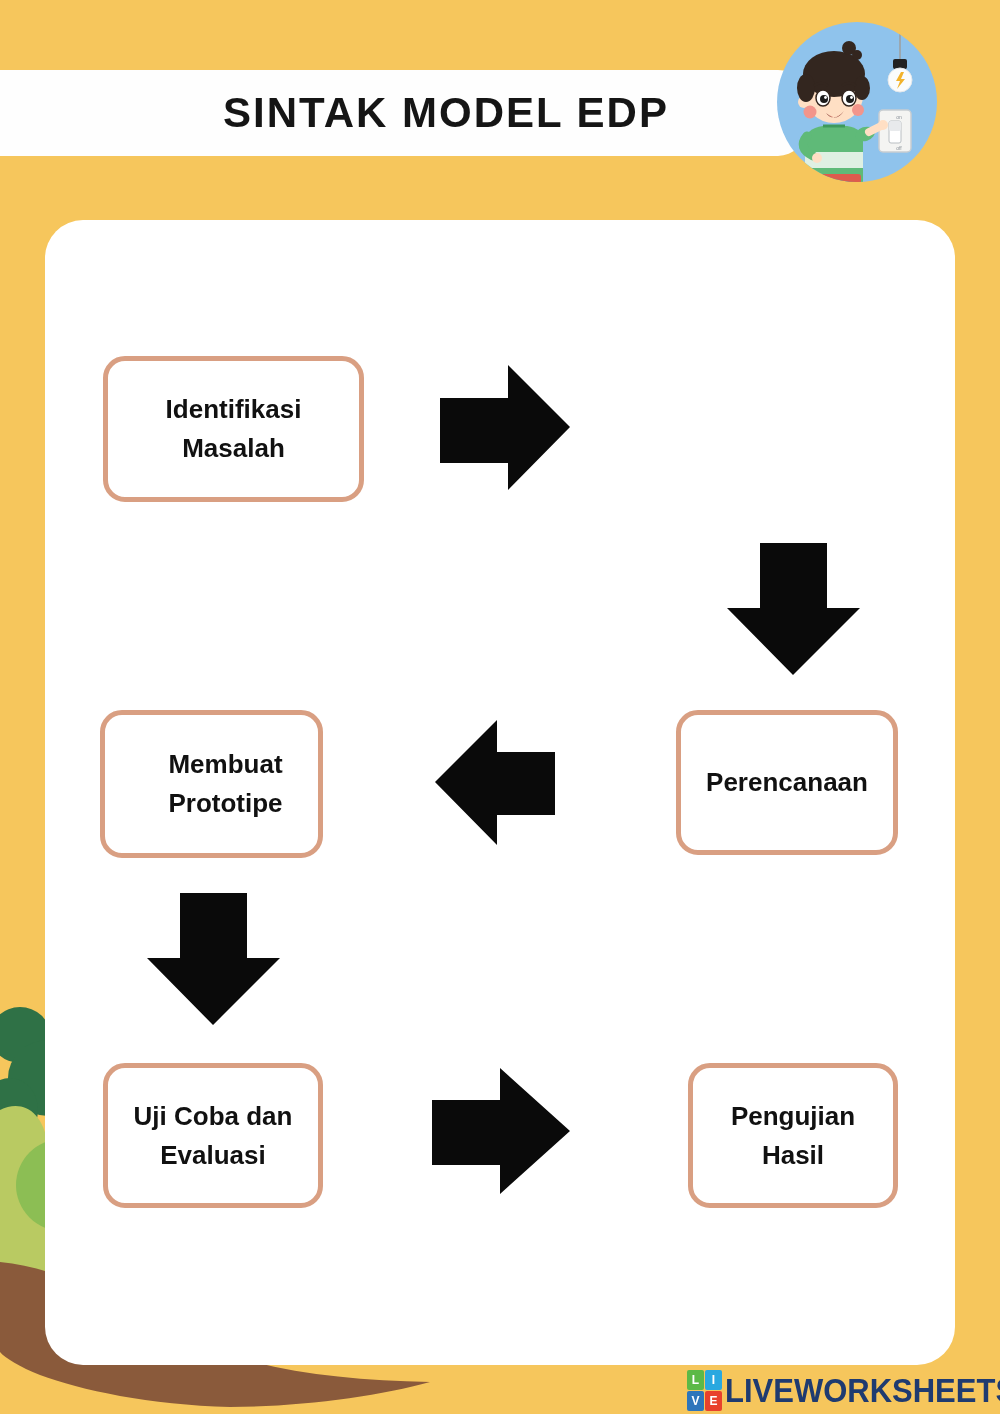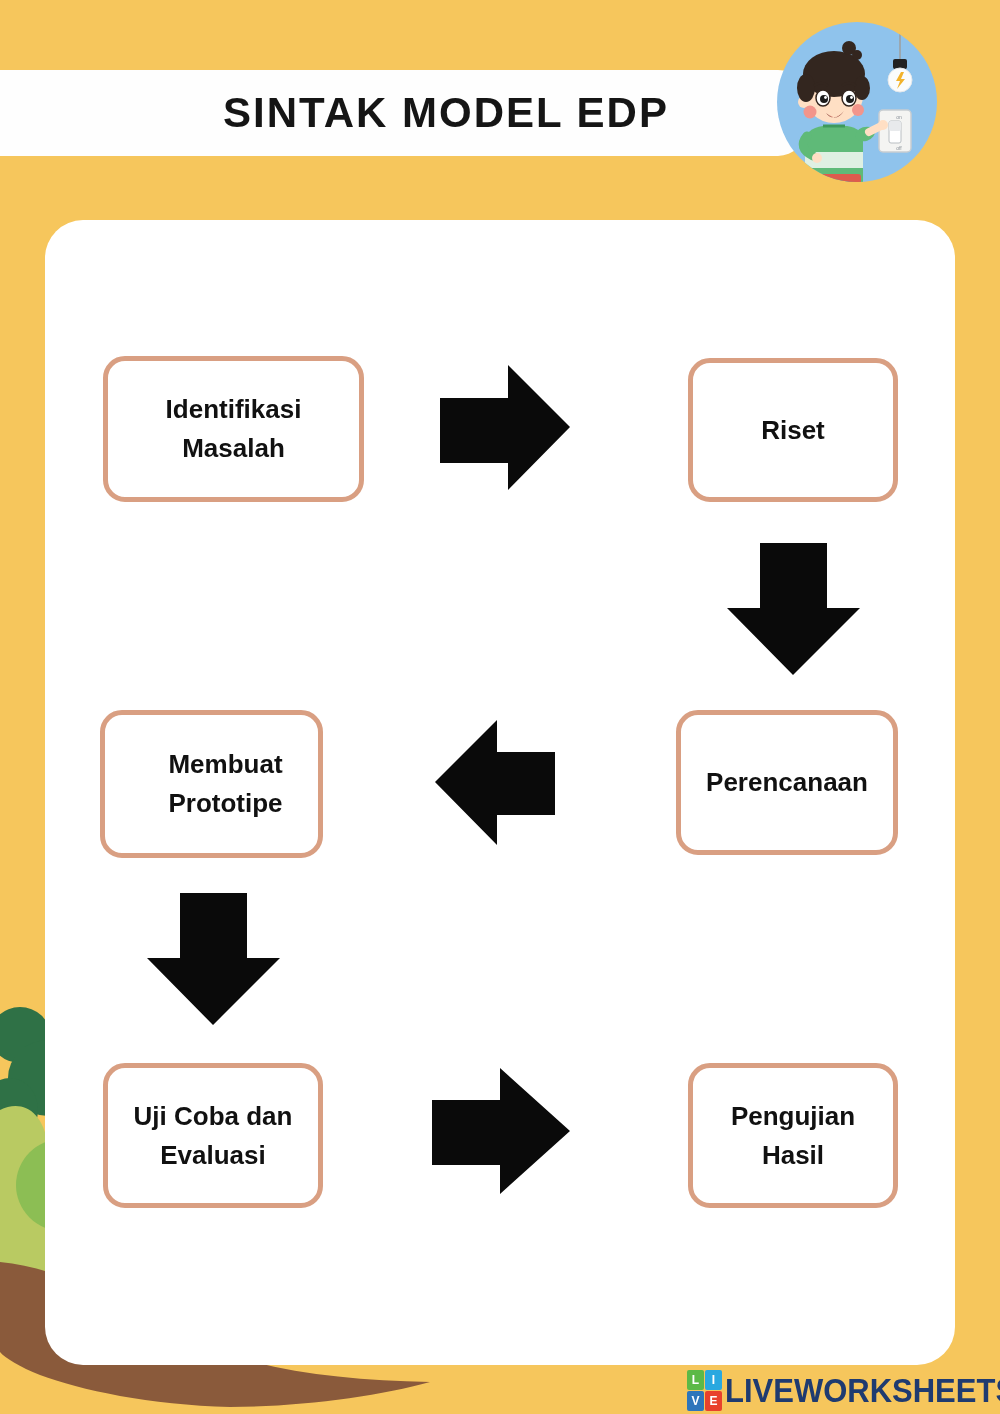--- a/index.html
+++ b/index.html
@@ -138,23 +138,20 @@
         <circle cx="40" cy="136" r="5" fill="#FFDFC4"></circle>
       </g>
     </svg>
   </div>
 
   <div class="card">
 
     <div class="step-box box-1">
       <span>Identifikasi Masalah</span>
     </div>
-    <div class="step-box box-2">
-      <span>Riset</span>
-    </div>
     <div class="step-box box-3">
       <span>Membuat Prototipe</span>
     </div>
     <div class="step-box box-4">
       <span>Perencanaan</span>
     </div>
     <div class="step-box box-5">
       <span>Uji Coba dan Evaluasi</span>
     </div>
     <div class="step-box box-6">

